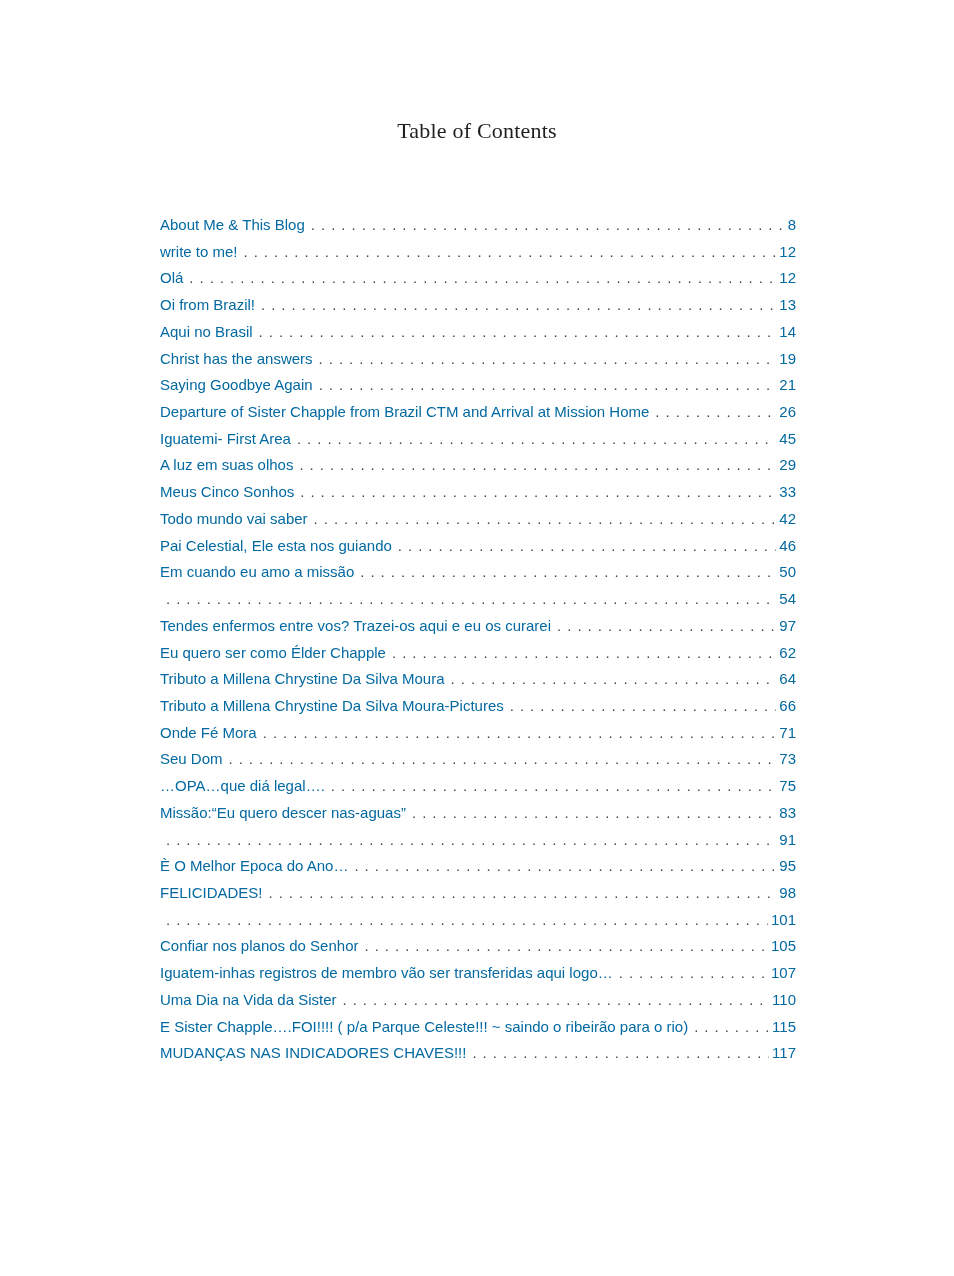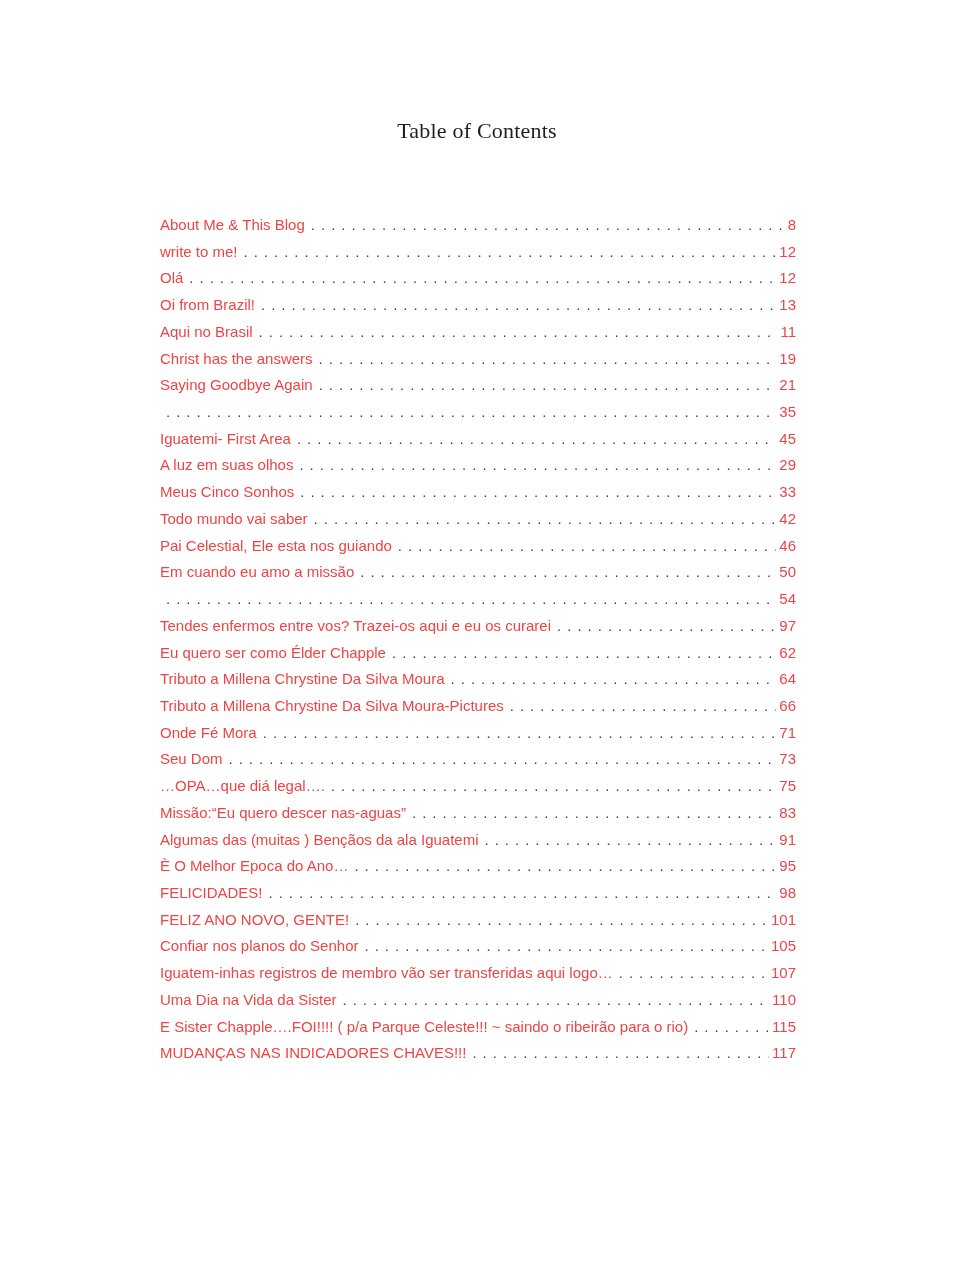--- a/index.html
+++ b/index.html
@@ -29,21 +29,21 @@
     left: 160px;
     top: 212px;
     width: 636px;
   }
   .toc-row {
     display: flex;
     align-items: baseline;
     height: 26.72px;
     font-size: 15px;
     line-height: 26.72px;
-    color: #ef4444;
+    color: #0369a1;
   }
   .toc-label {
     white-space: nowrap;
     flex: 0 0 auto;
   }
   .toc-leader {
     flex: 1 1 auto;
     overflow: hidden;
     white-space: nowrap;
     margin: 0 3px 0 6px;
@@ -87,39 +87,40 @@
 
   <div class="toc-row">
     <span class="toc-label">Oi from Brazil!</span>
     <span class="toc-leader"></span>
     <span class="toc-page">13</span>
   </div>
 
   <div class="toc-row">
     <span class="toc-label">Aqui no Brasil</span>
     <span class="toc-leader"></span>
-    <span class="toc-page">11</span>
+    <span class="toc-page">14</span>
   </div>
 
 
   <div class="toc-row">
     <span class="toc-label">Christ has the answers</span>
     <span class="toc-leader"></span>
     <span class="toc-page">19</span>
   </div>
 
   <div class="toc-row">
     <span class="toc-label">Saying Goodbye Again</span>
     <span class="toc-leader"></span>
     <span class="toc-page">21</span>
   </div>
 
   <div class="toc-row">
-    <span class="toc-leader"></span>
-    <span class="toc-page">35</span>
+    <span class="toc-label">Departure of Sister Chapple from Brazil CTM and Arrival at Mission Home</span>
+    <span class="toc-leader"></span>
+    <span class="toc-page">26</span>
   </div>
 
   <div class="toc-row">
     <span class="toc-label">Iguatemi- First Area</span>
     <span class="toc-leader"></span>
     <span class="toc-page">45</span>
   </div>
 
   <div class="toc-row">
     <span class="toc-label">A luz em suas olhos</span>
@@ -201,39 +202,37 @@
 
 
   <div class="toc-row">
     <span class="toc-label">Missão:“Eu quero descer nas-aguas”</span>
     <span class="toc-leader"></span>
     <span class="toc-page">83</span>
   </div>
 
 
   <div class="toc-row">
-    <span class="toc-label">Algumas das (muitas ) Bençãos da ala Iguatemi</span>
     <span class="toc-leader"></span>
     <span class="toc-page">91</span>
   </div>
 
   <div class="toc-row">
     <span class="toc-label">È O Melhor Epoca do Ano…</span>
     <span class="toc-leader"></span>
     <span class="toc-page">95</span>
   </div>
 
   <div class="toc-row">
     <span class="toc-label">FELICIDADES!</span>
     <span class="toc-leader"></span>
     <span class="toc-page">98</span>
   </div>
 
   <div class="toc-row">
-    <span class="toc-label">FELIZ ANO NOVO, GENTE!</span>
     <span class="toc-leader"></span>
     <span class="toc-page">101</span>
   </div>
 
   <div class="toc-row">
     <span class="toc-label">Confiar nos planos do Senhor</span>
     <span class="toc-leader"></span>
     <span class="toc-page">105</span>
   </div>
 

